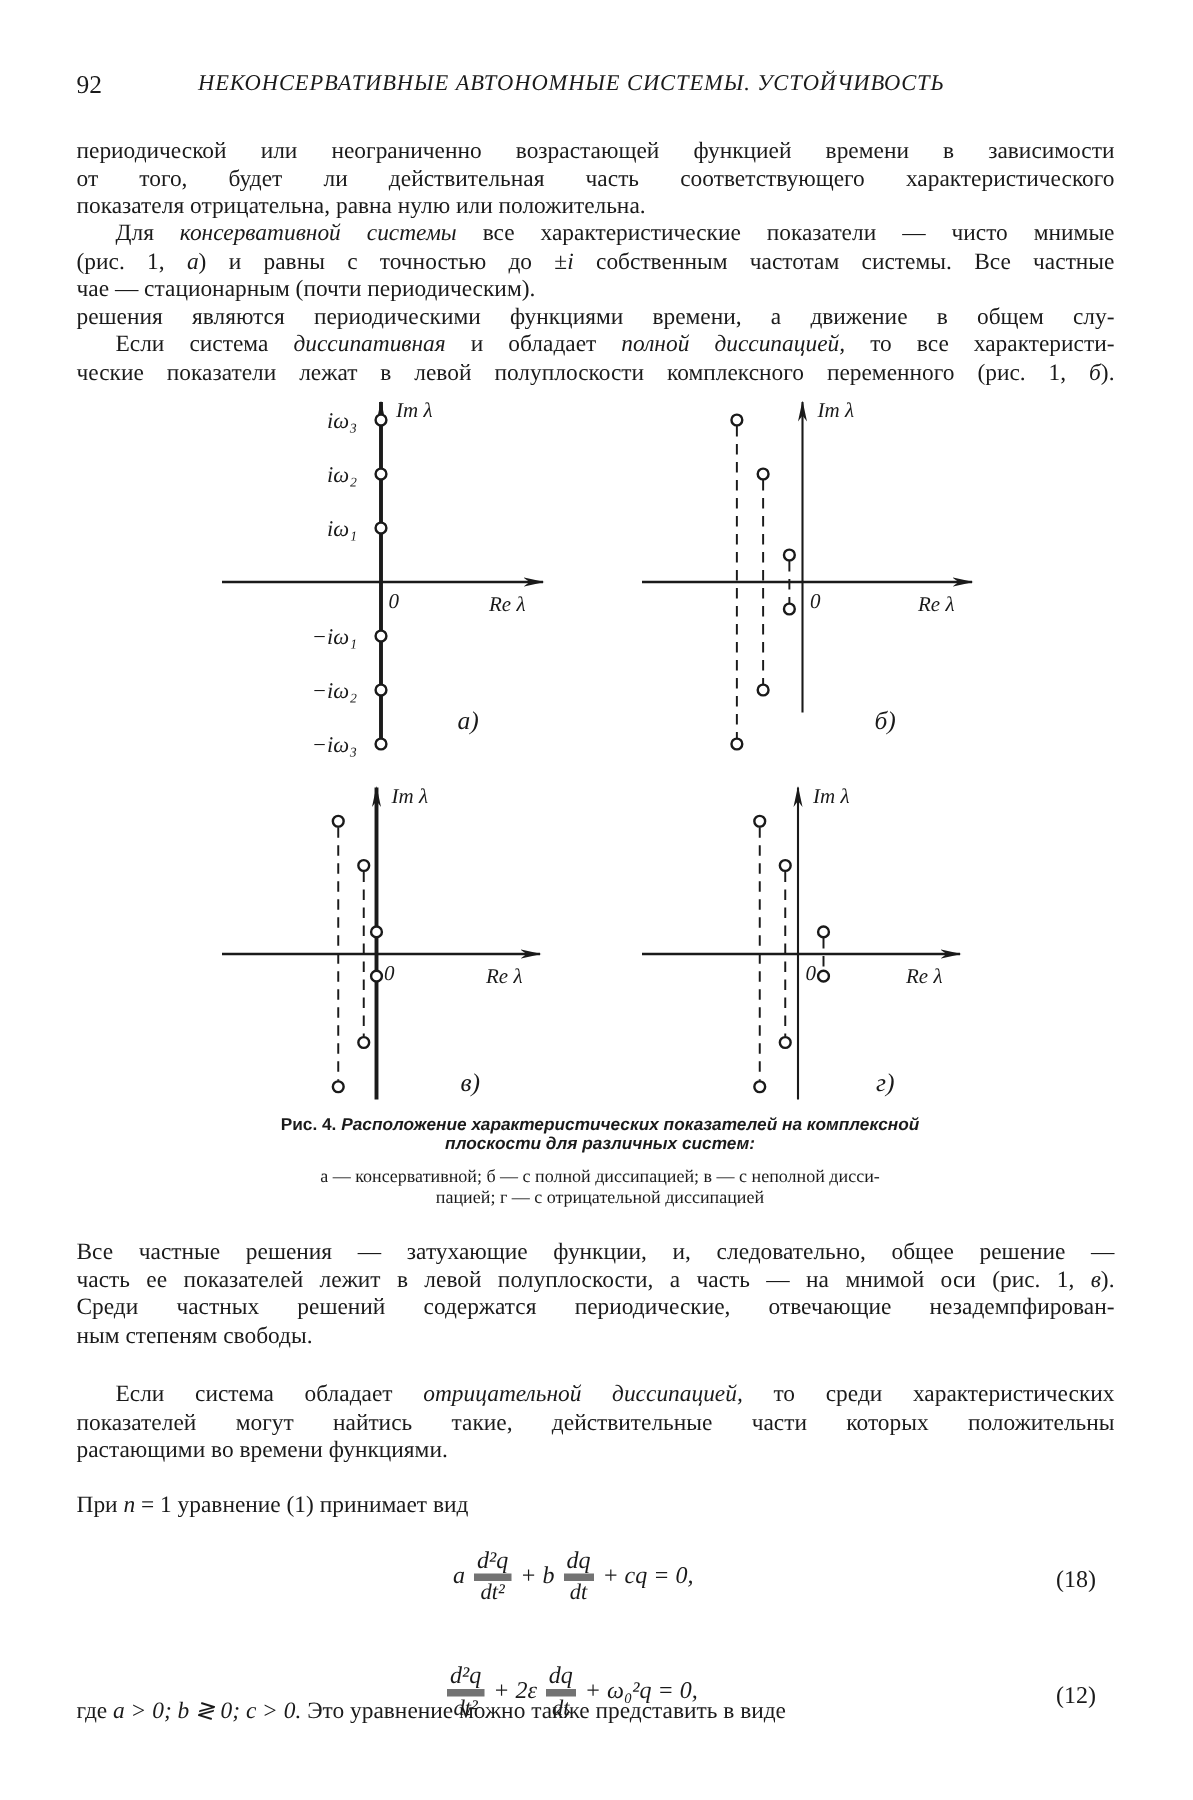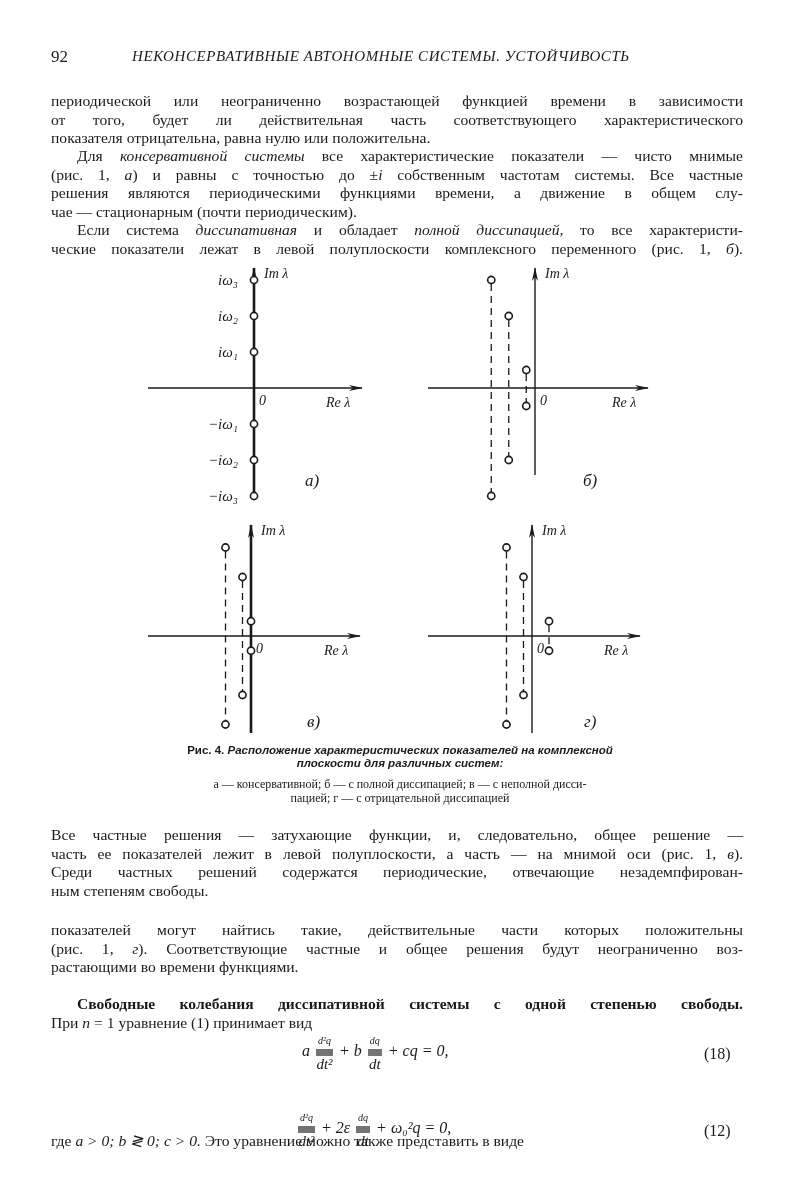--- a/index.html
+++ b/index.html
@@ -14,41 +14,41 @@
   .indent { padding-left: 26px; }
   i { font-style: italic; }
   b { font-weight: bold; }
   svg { position: absolute; left: 0; top: 0; }
   .caption-title { left: 100px; width: 600px; top: 744px; text-align: center; font-family: "Liberation Sans", "DejaVu Sans", sans-serif;
                    font-size: 11.5px; font-weight: bold; font-style: italic; line-height: 13px; }
   .caption-title .upright { font-style: normal; }
   .caption-legend { left: 100px; width: 600px; top: 778px; text-align: center; font-size: 12px; line-height: 13.5px; font-family: Liberation Serif, serif; }
   .eq { position: absolute; font-size: 16px; font-style: italic; }
   .frac { display: inline-block; vertical-align: middle; text-align: center; margin: 0 2px; }
-  .frac .num { display: block; border-bottom: 7px solid #737373; padding: 0 2px; line-height: 16px; font-size: 10px; }
+  .frac .num { display: block; border-bottom: 5px solid #737373; padding: 0 2px; line-height: 16px; font-size: 16px; }
   .frac .den { display: block; line-height: 16px; font-size: 15px; }
   .eqnum { position: absolute; font-size: 16px; }
 </style>
 </head>
 <body>
 
 <div class="abs page-num">92</div>
 <div class="abs running-head">НЕКОНСЕРВАТИВНЫЕ АВТОНОМНЫЕ СИСТЕМЫ. УСТОЙЧИВОСТЬ</div>
 
 <div class="para" style="top:92px;">
   <span class="line">периодической или неограниченно возрастающей функцией времени в зависимости</span>
   <span class="line">от того, будет ли действительная часть соответствующего характеристического</span>
   <span class="line last">показателя отрицательна, равна нулю или положительна.</span>
 </div>
 
 <div class="para" style="top:147px;">
   <span class="line indent"><span>Для </span><i>консервативной системы</i><span> все характеристические показатели — чисто мнимые</span></span>
   <span class="line"><span>(рис. 1, </span><i>а</i><span>) и равны с точностью до ±</span><i>i</i><span> собственным частотам системы. Все частные</span></span>
+  <span class="line last">чае — стационарным (почти периодическим).</span>
   <span class="line">решения являются периодическими функциями времени, а движение в общем слу-</span>
-  <span class="line last">чае — стационарным (почти периодическим).</span>
 </div>
 
 <div class="para" style="top:221px;">
   <span class="line indent"><span>Если система </span><i>диссипативная</i><span> и обладает </span><i>полной диссипацией,</i><span> то все характеристи-</span></span>
   <span class="line"><span>ческие показатели лежат в левой полуплоскости комплексного переменного (рис. 1, </span><i>б</i><span>).</span></span>
 </div>
 
 <svg id="fig" width="795" height="1200" xmlns="http://www.w3.org/2000/svg">
   <defs>
     <marker id="arr" markerWidth="14" markerHeight="8" refX="13" refY="4" orient="auto" markerUnits="userSpaceOnUse">
@@ -131,27 +131,26 @@
 </div>
 
 <div class="para" style="top:826px;">
   <span class="line">Все частные решения — затухающие функции, и, следовательно, общее решение —</span>
   <span class="line"><span>часть ее показателей лежит в левой полуплоскости, а часть — на мнимой оси (рис. 1, </span><i>в</i><span>).</span></span>
   <span class="line">Среди частных решений содержатся периодические, отвечающие незадемпфирован-</span>
   <span class="line last">ным степеням свободы.</span>
 </div>
 
 <div class="para" style="top:921px;">
+  <span class="line indent"><span>Если система обладает </span><i>отрицательной диссипацией,</i><span> то среди характеристических</span></span>
   <span class="line">показателей могут найтись такие, действительные части которых положительны</span>
-  <span class="line"><span>(рис. 1, </span><i>г</i><span>). Соответствующие частные и общее решения будут неограниченно воз-</span></span>
   <span class="line last">растающими во времени функциями.</span>
 </div>
 
 <div class="para" style="top:995px;">
-  <span class="line indent"><b>Свободные колебания диссипативной системы с одной степенью свободы.</b></span>
   <span class="line last"><span>При </span><i>n</i><span> = 1 уравнение (1) принимает вид</span></span>
 </div>
 
 <div class="eq" style="left:302px; top:1033px;">
   <span>a</span>
   <span class="frac"><span class="num">d²q</span><span class="den">dt²</span></span>
   <span>+ b</span>
   <span class="frac"><span class="num">dq</span><span class="den">dt</span></span>
   <span>+ cq = 0,</span>
 </div>

